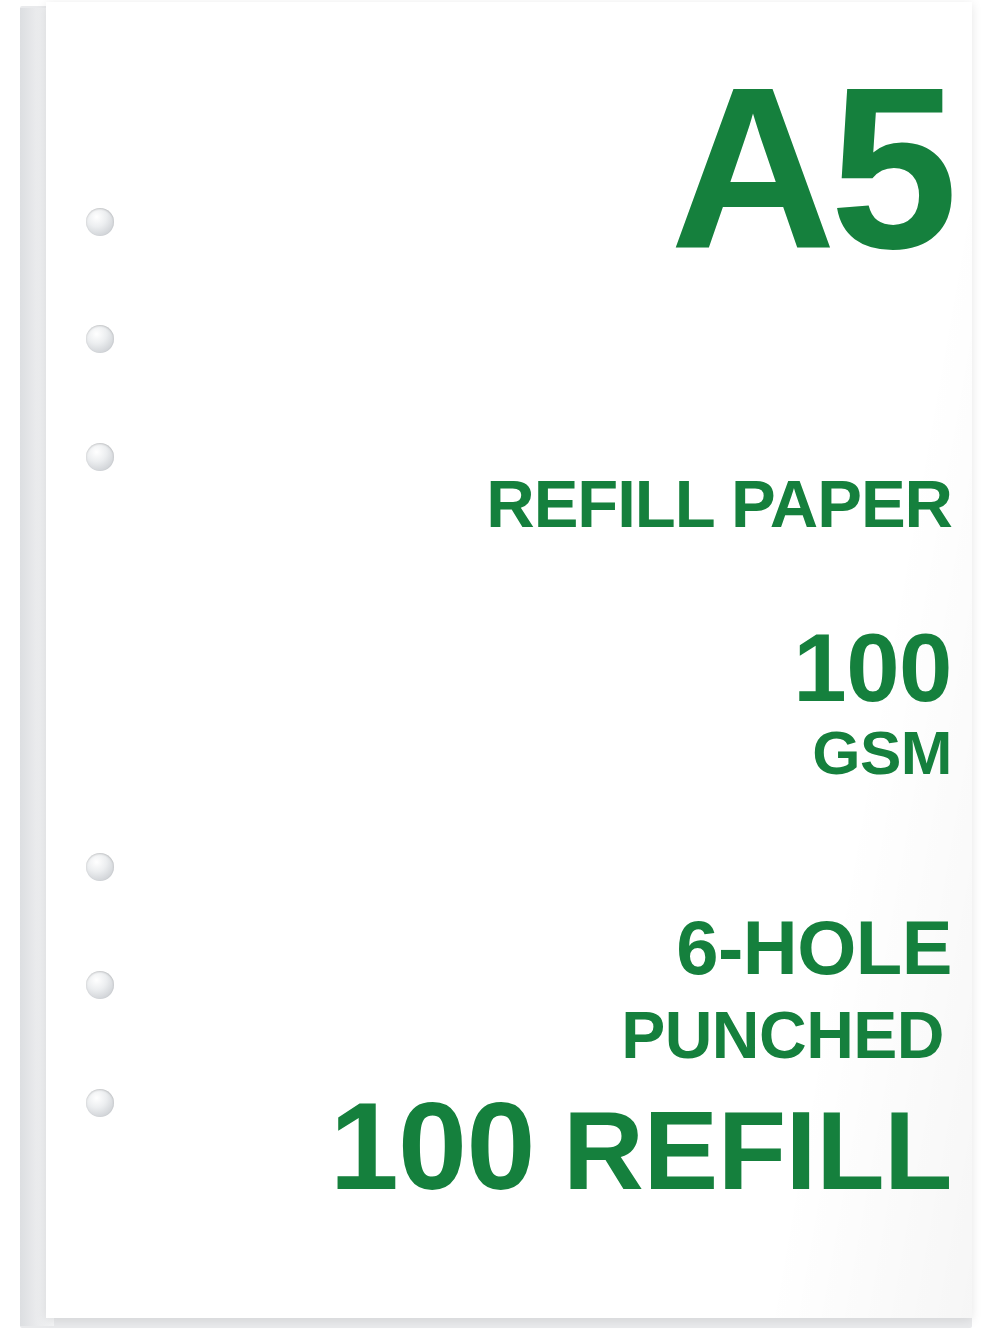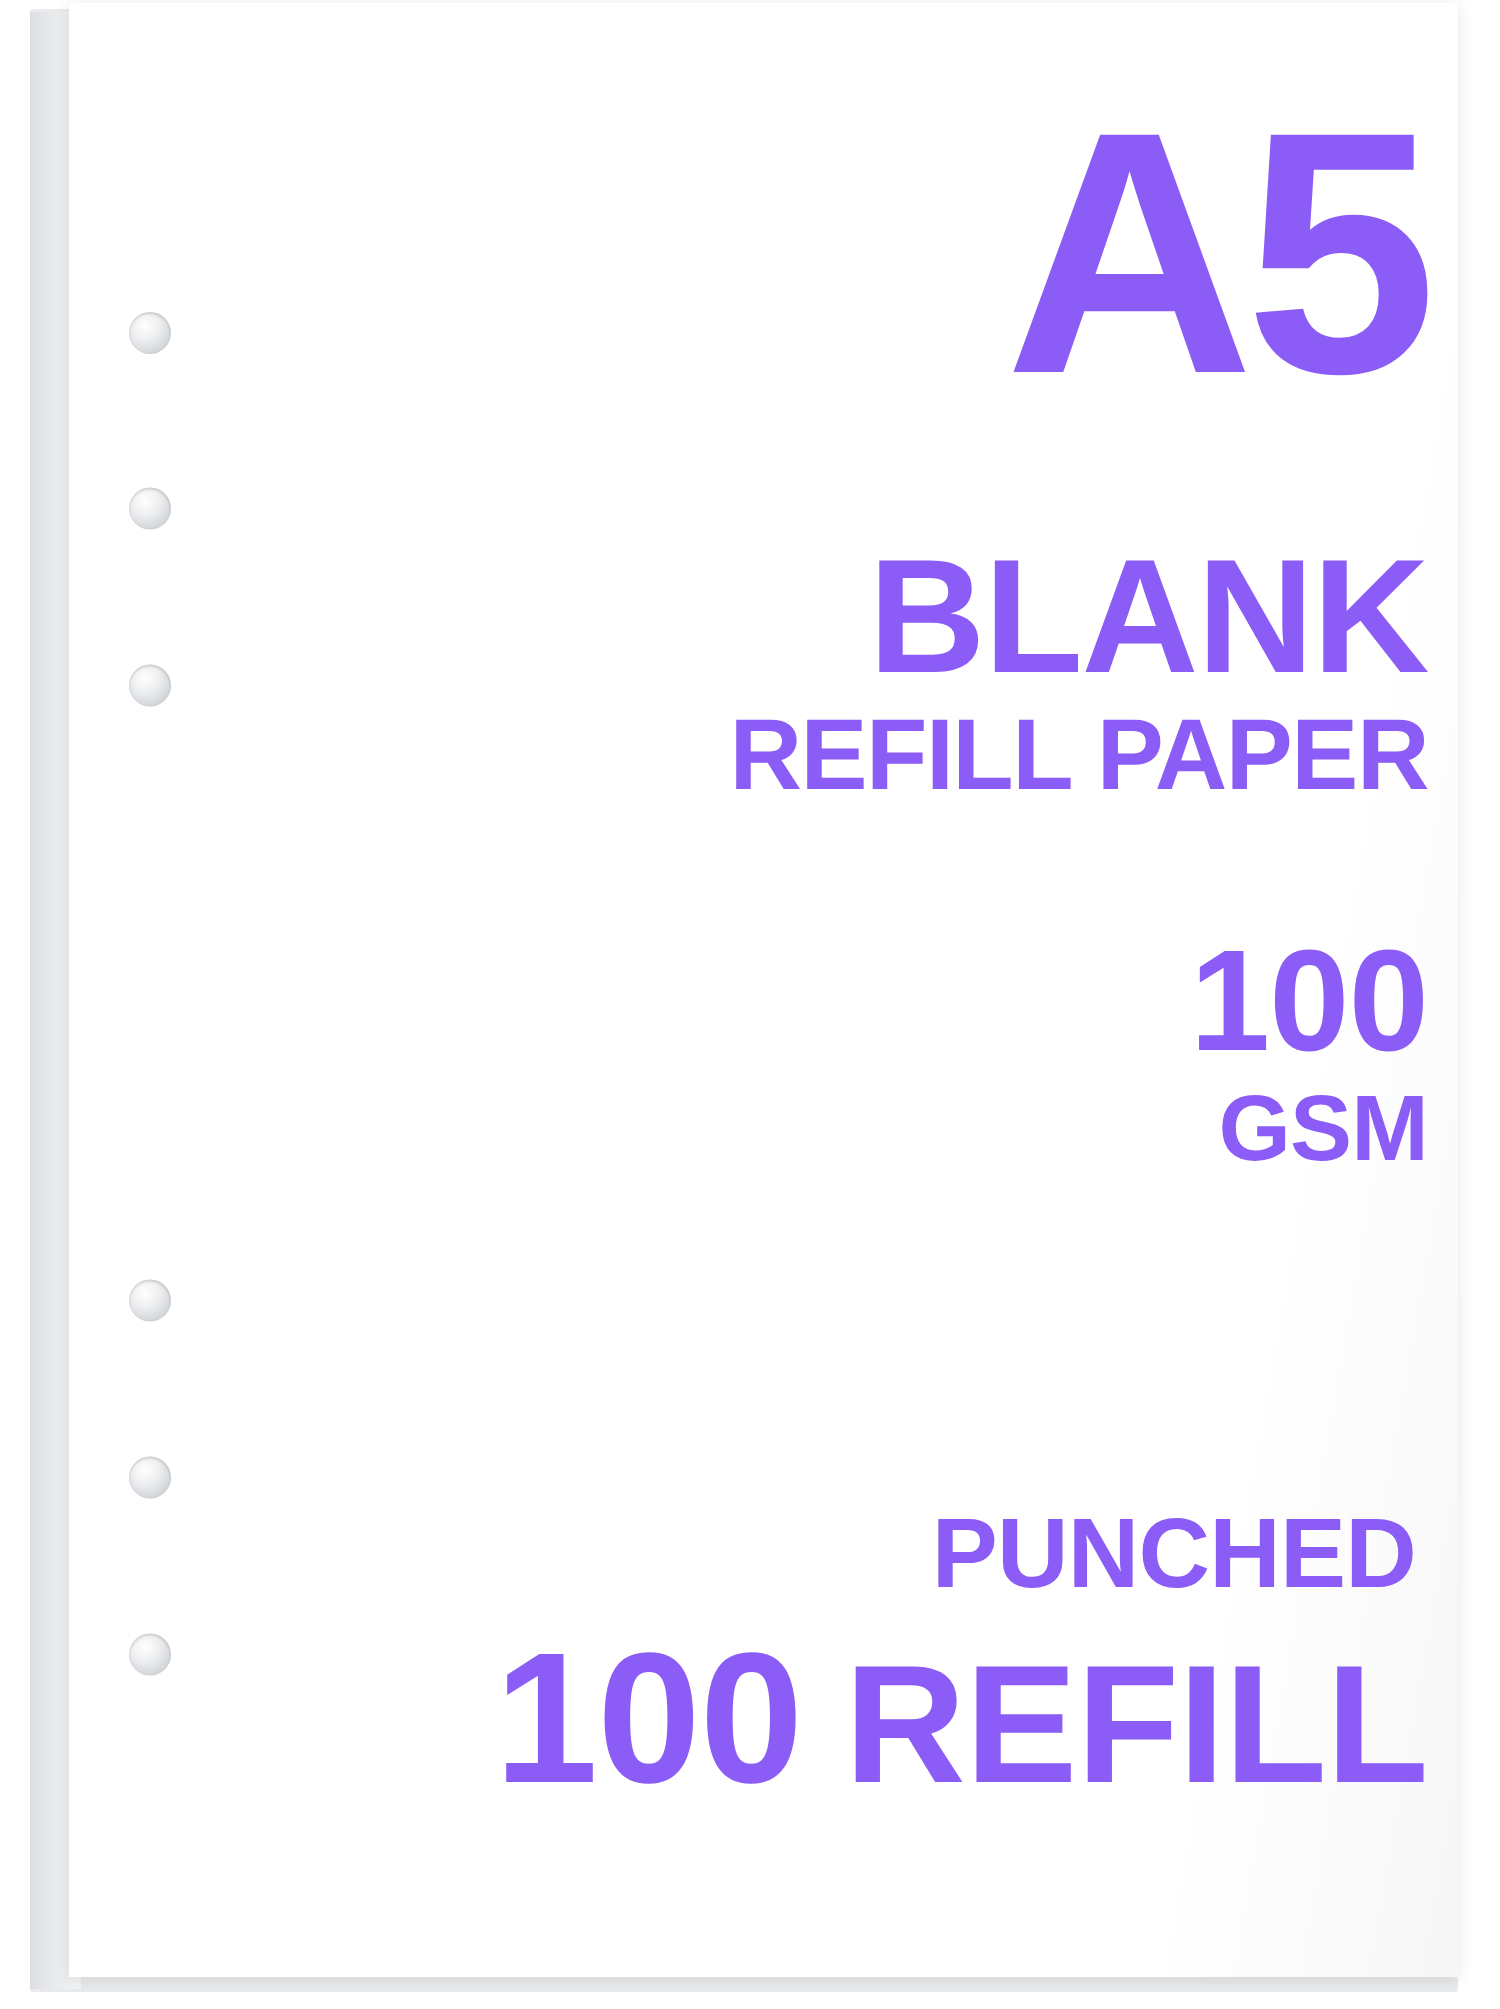--- a/index.html
+++ b/index.html
@@ -69,21 +69,21 @@
     width: 28px;
     height: 28px;
     border-radius: 50%;
     background: radial-gradient(circle at 38% 32%, #ffffff 0%, #eceef0 38%, #cfd2d6 78%, #b9bdc2 100%);
     box-shadow: inset 0 1px 2px rgba(0,0,0,0.18);
   }
 
   
   .label {
     position: absolute;
-    color: #8b5cf6;
+    color: #15803d;
     font-family: "Liberation Sans", sans-serif;
     font-weight: bold;
     line-height: 0.95;
     white-space: nowrap;
     text-align: right;
     letter-spacing: -0.5px;
   }
 
   #a5-title {
     right: 48px;
@@ -145,28 +145,28 @@
 
   <div class="hole" style="left:86px; top:208px;"></div>
   <div class="hole" style="left:86px; top:325px;"></div>
   <div class="hole" style="left:86px; top:443px;"></div>
   <div class="hole" style="left:86px; top:853px;"></div>
   <div class="hole" style="left:86px; top:971px;"></div>
   <div class="hole" style="left:86px; top:1089px;"></div>
 
   <div class="label" id="a5-title">A5</div>
 
-  <div class="label" id="blank-title">BLANK</div>
 
   <div class="label" id="refill-subtitle">REFILL PAPER</div>
 
   <div class="label" id="gsm-number">100</div>
 
   <div class="label" id="gsm-unit">GSM</div>
 
+  <div class="label" id="hole-count">6-HOLE</div>
 
   <div class="label" id="punched-word">PUNCHED</div>
 
   <div class="label" id="sheet-count">
     <span class="count-num">100</span><span>REFILL</span>
   </div>
 
 </div>
 
 </body></html>

